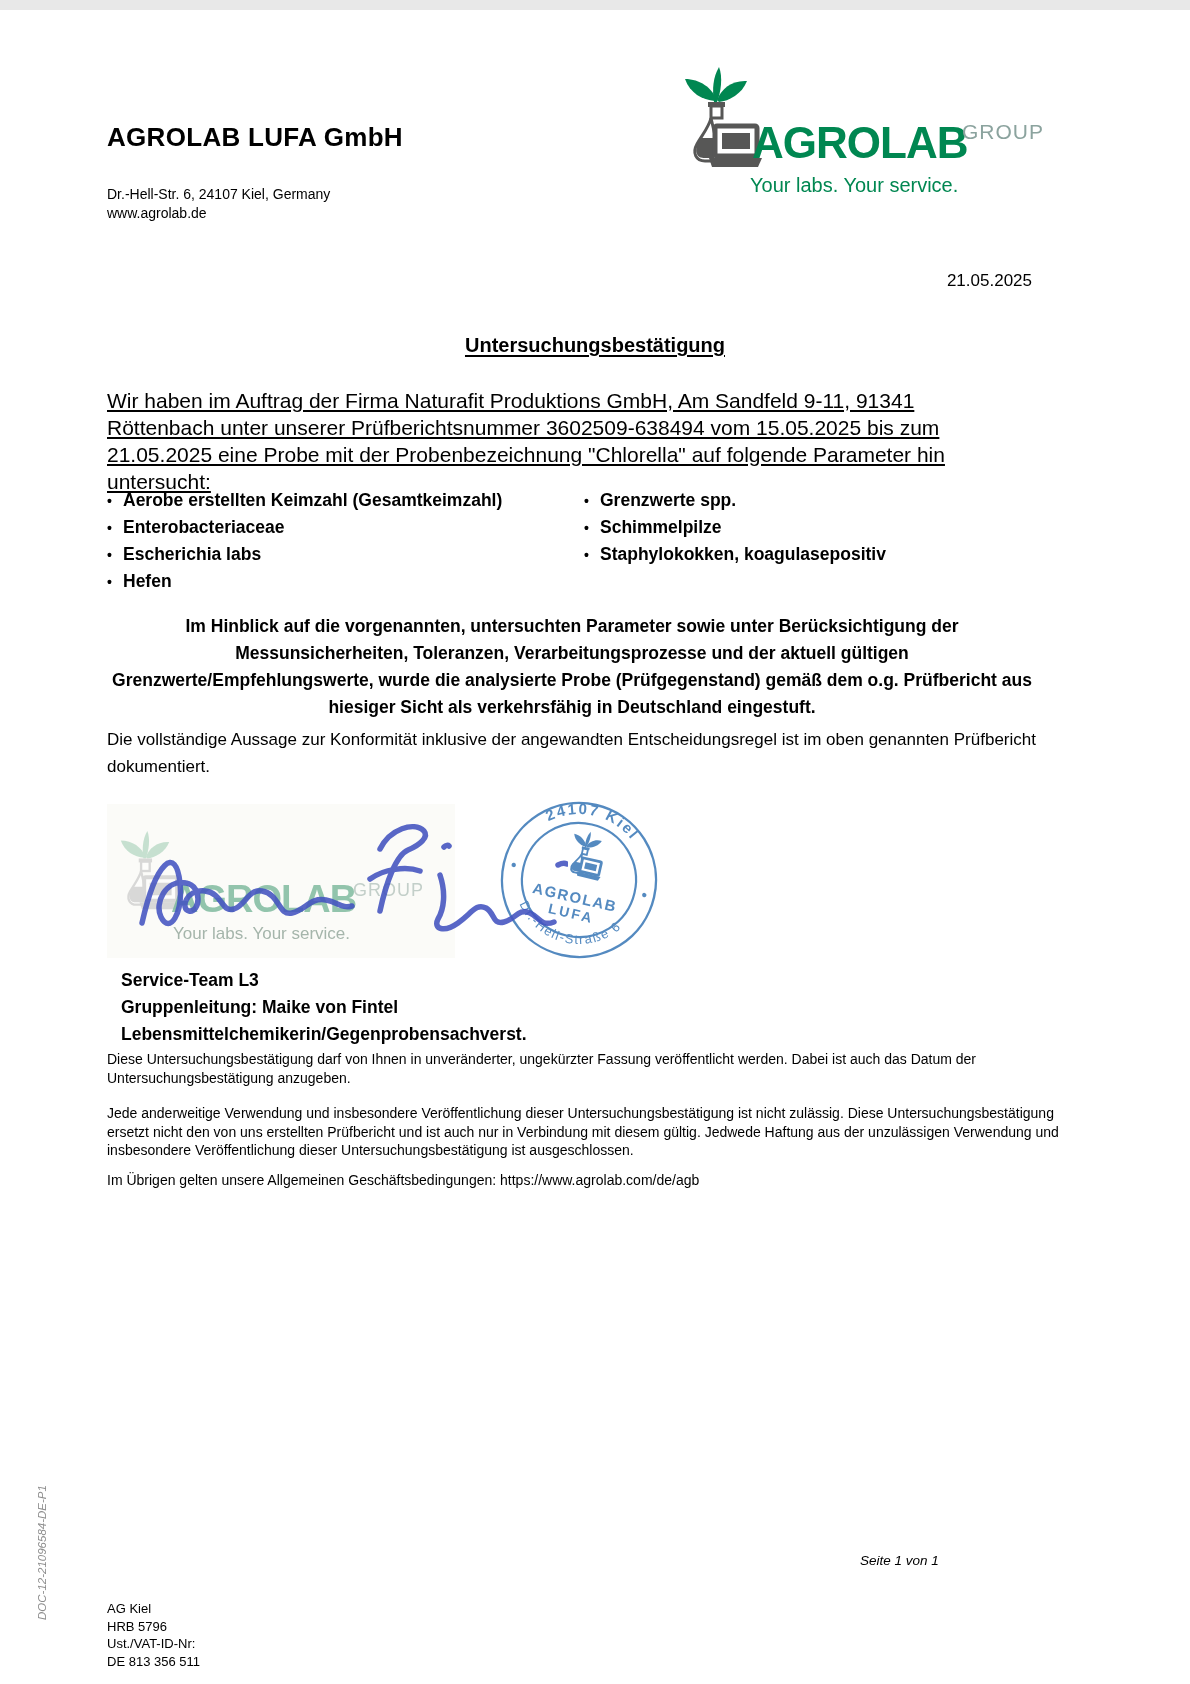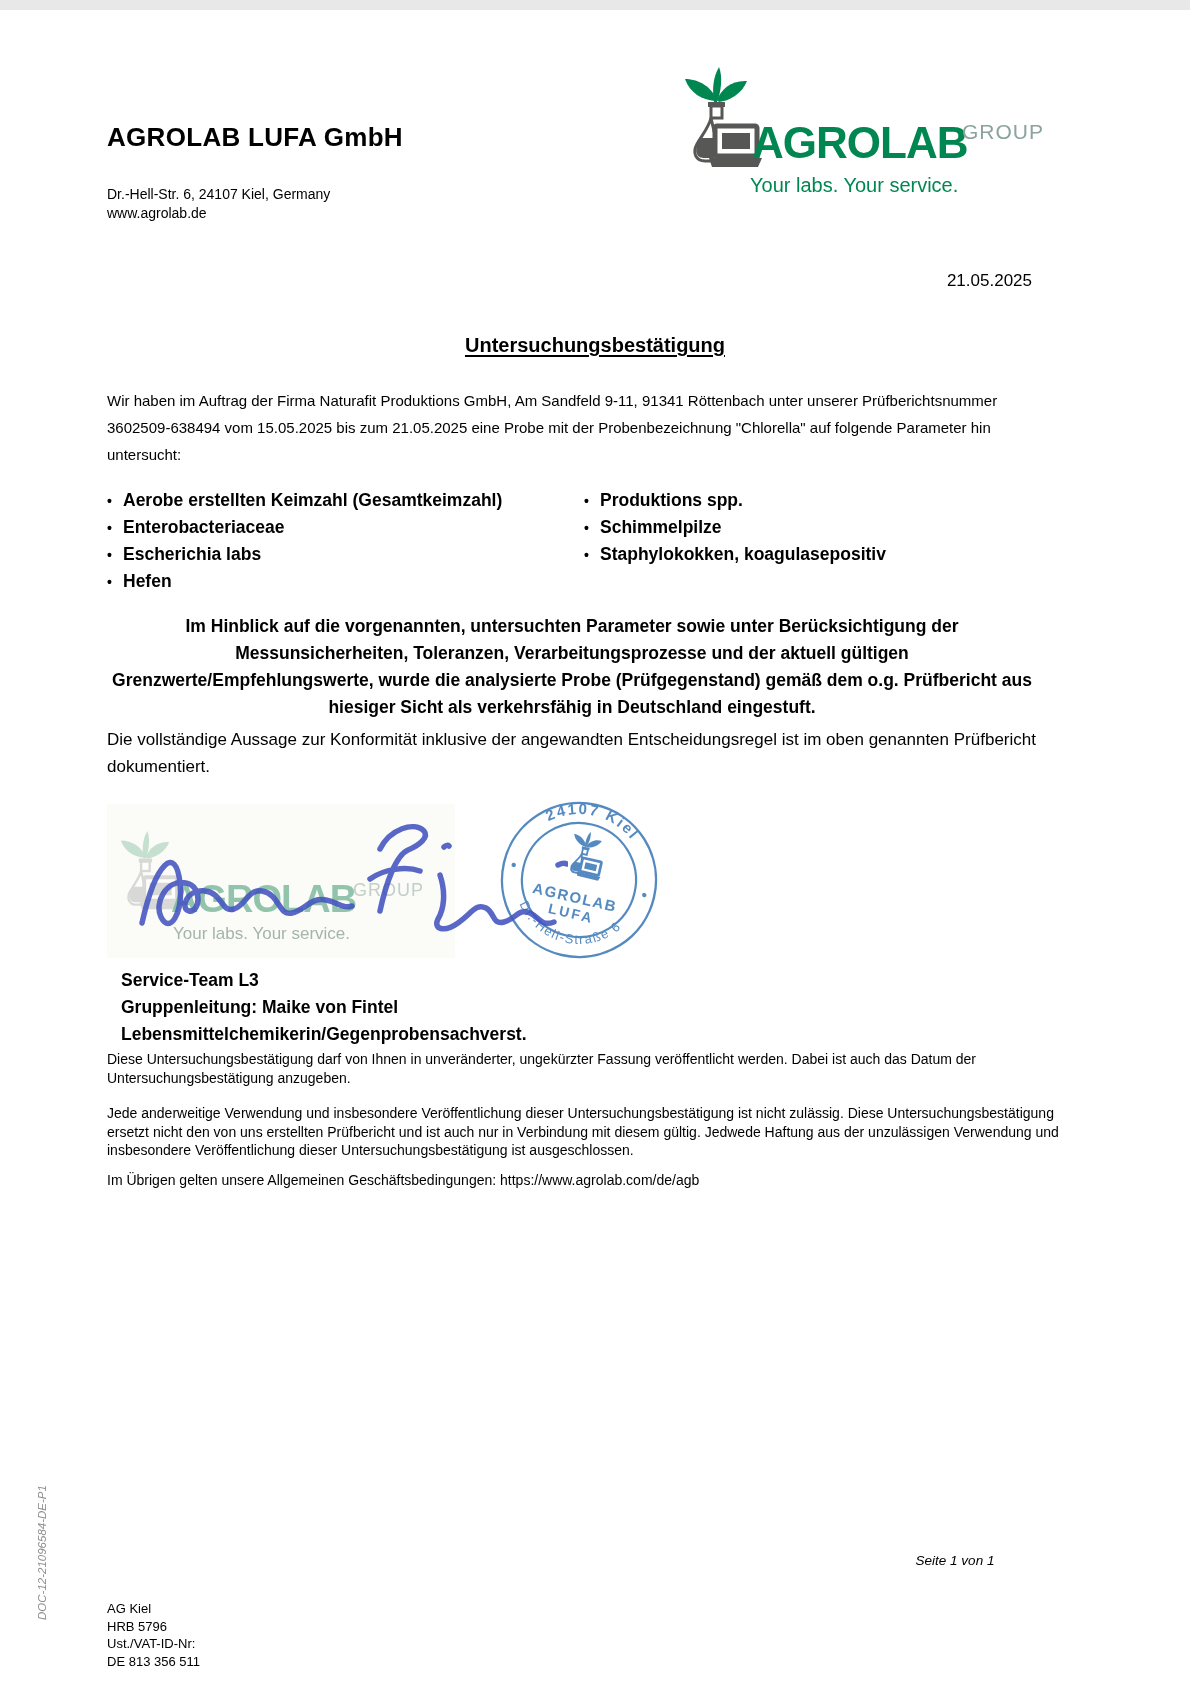--- a/index.html
+++ b/index.html
@@ -19,21 +19,21 @@
   
   .logo { position:absolute; left:660px; top:48px; width:430px; height:150px; }
   .logo .icon { position:absolute; left:10px; top:6px; }
   .logo .brand { position:absolute; left:92px; top:60px; font-size:44px; font-weight:bold; color:#008751; letter-spacing:-1px; }
   .logo .grp { position:absolute; left:302px; top:62px; font-size:21px; color:#8ba39e; letter-spacing:1px; }
   .logo .tagline { position:absolute; left:90px; top:116px; font-size:20px; color:#008751; }
 
   .doc-date { position:absolute; left:860px; top:261px; width:172px; text-align:right; font-size:17px; }
   .doc-title { position:absolute; left:0; top:324px; width:1190px; text-align:center; font-size:20px; font-weight:bold; text-decoration:underline; text-underline-offset:3px; }
 
-  .intro { position:absolute; left:107px; top:377px; width:905px; font-size:15px; line-height:27px; }
+  .intro { position:absolute; left:107px; top:377px; width:905px; font-size:21px; line-height:27px;text-decoration:underline; }
 
   .params { position:absolute; left:107px; top:477px; width:976px; font-size:17.5px; font-weight:bold; }
   .params .col { position:absolute; top:0; }
   .params .col.left { left:0; width:470px; }
   .params .col.right { left:477px; width:480px; }
   .p-item { display:flex; height:27px; align-items:center; }
   .p-item .bullet { width:16px; font-size:14px; }
 
   .conclusion { position:absolute; left:107px; top:603px; width:930px; font-size:17.5px; font-weight:bold; line-height:27px;text-align:center; }
   .conformity { position:absolute; left:107px; top:716px; width:935px; font-size:17px; line-height:27px; }
@@ -47,21 +47,21 @@
   .sig-scribble { position:absolute; left:128px; top:793px; }
   .stamp { position:absolute; left:493px; top:789px; opacity:.88; }
 
   .sig-block { position:absolute; left:121px; top:957px; font-size:17.5px; font-weight:bold; line-height:27px; }
 
   .legal { position:absolute; left:107px; width:972px; font-size:14px; line-height:18.5px; }
   .legal.p1 { top:1040px; }
   .legal.p2 { top:1094px; }
   .legal.p3 { top:1161px; }
 
-  .page-num { position:absolute; left:860px; top:1543px; width:190px; text-align:center; font-size:13.5px; font-style:italic; }
+  .page-num { position:absolute; left:860px; top:1543px; width:190px; text-align:left; font-size:13.5px; font-style:italic; }
   .f-col { position:absolute; top:1590px; font-size:13px; line-height:17.5px; }
   .f-col.c1 { left:107px; }
   .f-col.c2 { left:258px; }
   .doc-code { position:absolute; left:36px; top:1610px; width:232px; font-size:11.5px; font-style:italic; color:#8c8c8c; transform:rotate(-90deg); transform-origin:0 0; }
 </style>
 </head>
 <body>
 
 <div class="page">
 
@@ -112,21 +112,21 @@
           <span>Escherichia labs</span>
         </div>
       <div class="p-item">
           <span class="bullet">•</span>
           <span>Hefen</span>
         </div>
     </div>
     <div class="col right">
       <div class="p-item">
           <span class="bullet">•</span>
-          <span>Produktions spp.</span>
+          <span>Grenzwerte spp.</span>
         </div>
       <div class="p-item">
           <span class="bullet">•</span>
           <span>Schimmelpilze</span>
         </div>
       <div class="p-item">
           <span class="bullet">•</span>
           <span>Staphylokokken, koagulasepositiv</span>
         </div>
     </div>

